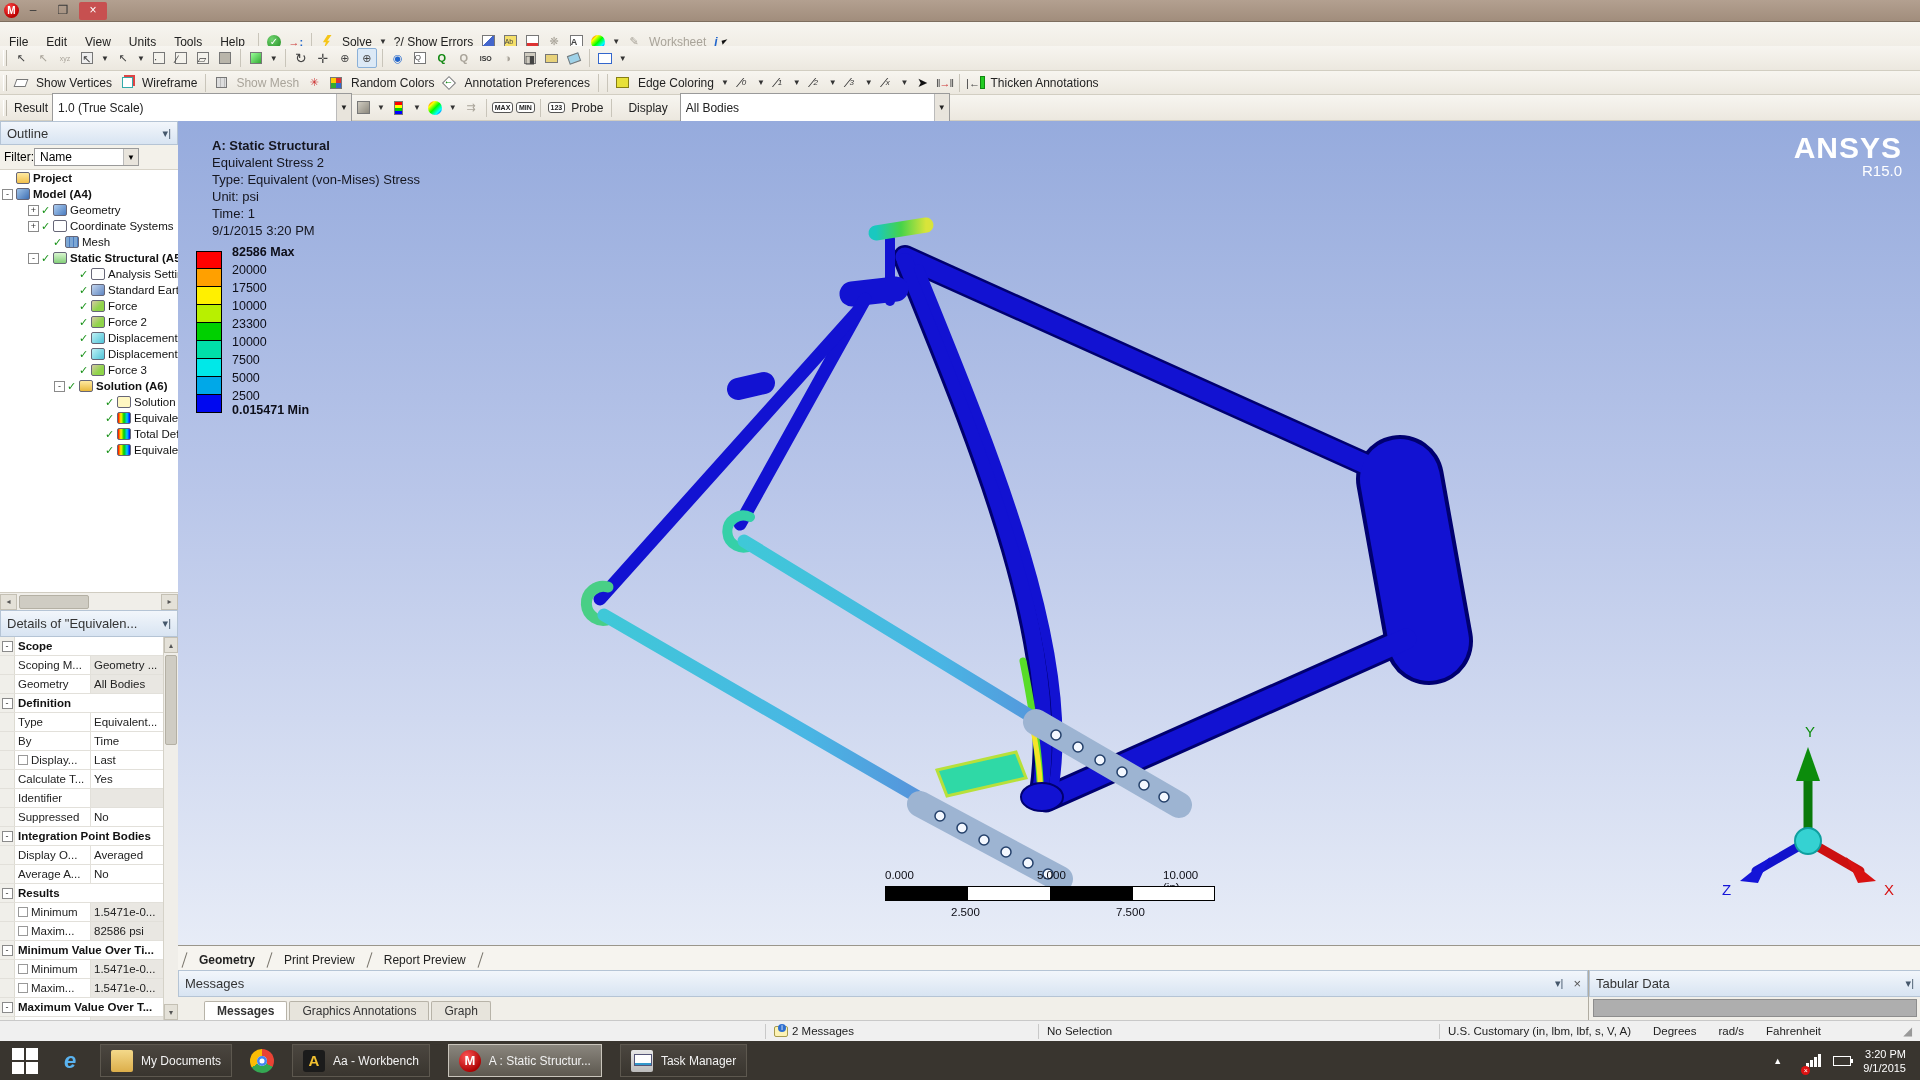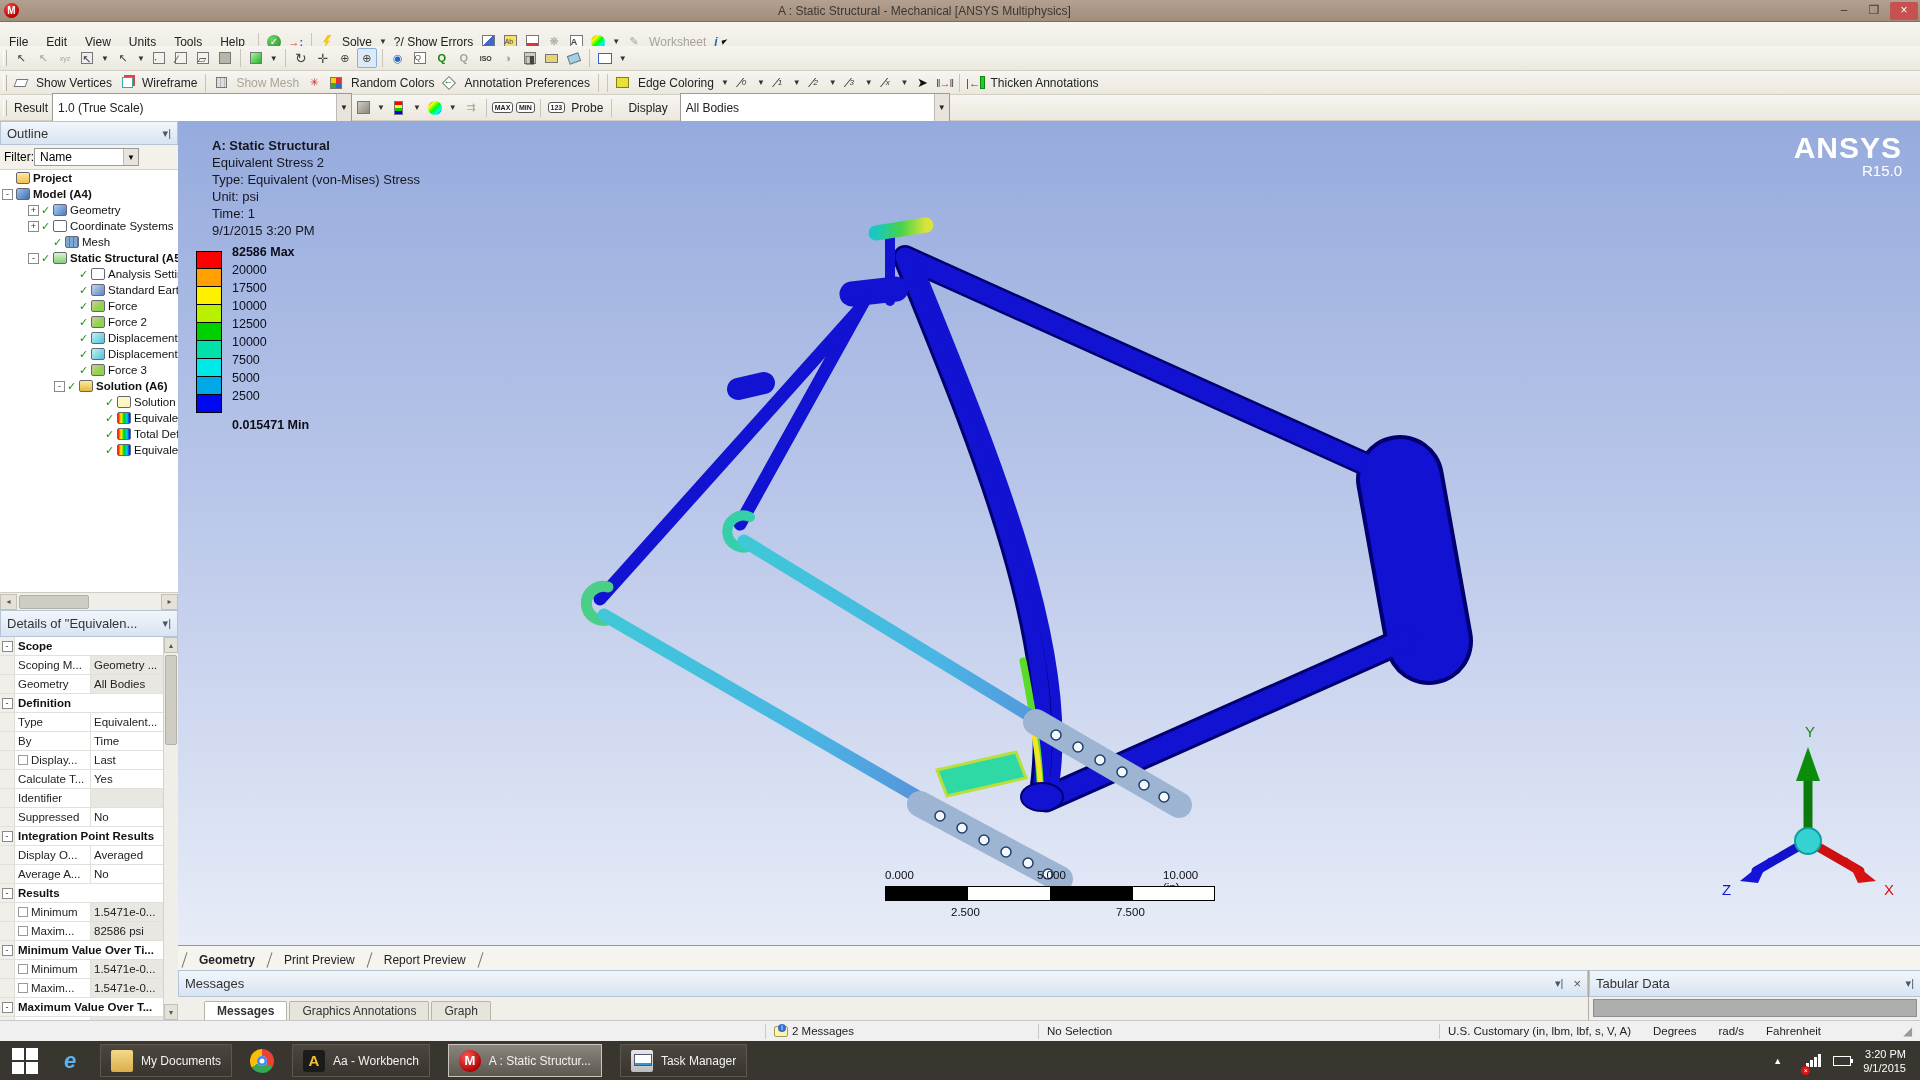--- a/index.html
+++ b/index.html
@@ -135,21 +135,20 @@
   .batt::after{content:"";position:absolute;right:-3px;top:2px;width:2px;height:4px;background:#fff}
   .flagic{width:12px;height:9px;background:#fff;clip-path:polygon(0 0,100% 15%,100% 85%,0 100%);position:relative}
   .redx{width:9px;height:9px;border-radius:50%;background:#d11;color:#fff;font-size:7px;line-height:9px;text-align:center;position:absolute;margin-left:7px;margin-top:5px}
   #clock{text-align:right;line-height:14px}
 </style>
 </head>
 <body>
 
 <div id="titlebar" class="abs">
   <div class="mlogo">M</div>
-  <div class="ttl">A : Static Structural - Mechanical [ANSYS Multiphysics]</div>
   <div class="winbtn">–</div>
   <div class="winbtn">❐</div>
   <div class="winbtn close">×</div>
 </div>
 
 <div id="menubar" class="bar abs">
   <span class="menuitem">File</span>
   <span class="menuitem">Edit</span>
   <span class="menuitem">View</span>
   <span class="menuitem">Units</span>
@@ -528,21 +527,21 @@
         </div>
       <div class="drow">
           <div class="dgut"></div>
           <div class="dlab">Suppressed</div>
           <div class="dval">No</div>
         </div>
       <div class="drow">
           <div class="dgut">
             <span class="exp">-</span>
           </div>
-          <div class="dsec">Integration Point Results</div>
+          <div class="dsec">Integration Point Bodies</div>
         </div>
       <div class="drow">
           <div class="dgut"></div>
           <div class="dlab">Display O...</div>
           <div class="dval">Averaged</div>
         </div>
       <div class="drow">
           <div class="dgut"></div>
           <div class="dlab">Average A...</div>
           <div class="dval">No</div>
@@ -697,26 +696,26 @@
       <div class="lseg" style="background: rgb(184, 240, 0);"></div>
       <div class="lseg" style="background: rgb(0, 208, 0);"></div>
       <div class="lseg" style="background: rgb(0, 224, 168);"></div>
       <div class="lseg" style="background: rgb(0, 232, 232);"></div>
       <div class="lseg" style="background: rgb(0, 168, 232);"></div>
       <div class="lseg" style="background: rgb(0, 8, 240);"></div>
       <div class="llab b" style="top:-6px">82586 Max</div>
       <div class="llab" style="top:12px">20000</div>
       <div class="llab" style="top:30px">17500</div>
       <div class="llab" style="top:48px">10000</div>
-      <div class="llab" style="top:66px">12500</div>
+      <div class="llab" style="top:66px">23300</div>
       <div class="llab" style="top:84px">10000</div>
       <div class="llab" style="top:102px">7500</div>
       <div class="llab" style="top:120px">5000</div>
       <div class="llab" style="top:138px">2500</div>
-      <div class="llab b" style="top:167px">0.015471 Min</div>
+      <div class="llab b" style="top:152px">0.015471 Min</div>
     </div>
 
     <div id="ansys-logo" class="abs">
       <div class="a">ANSYS</div>
       <div class="r">R15.0</div>
     </div>
 
     <div id="ruler" class="abs">
       <span class="abs" style="left:0;top:0">0.000</span>
       <span class="abs" style="left:152px;top:0">5.000</span>

